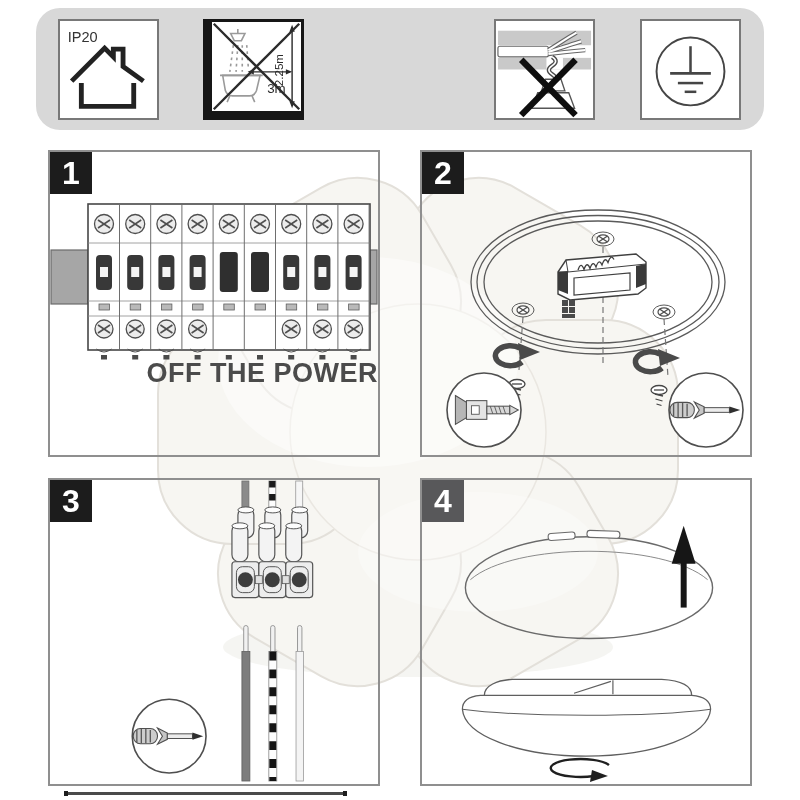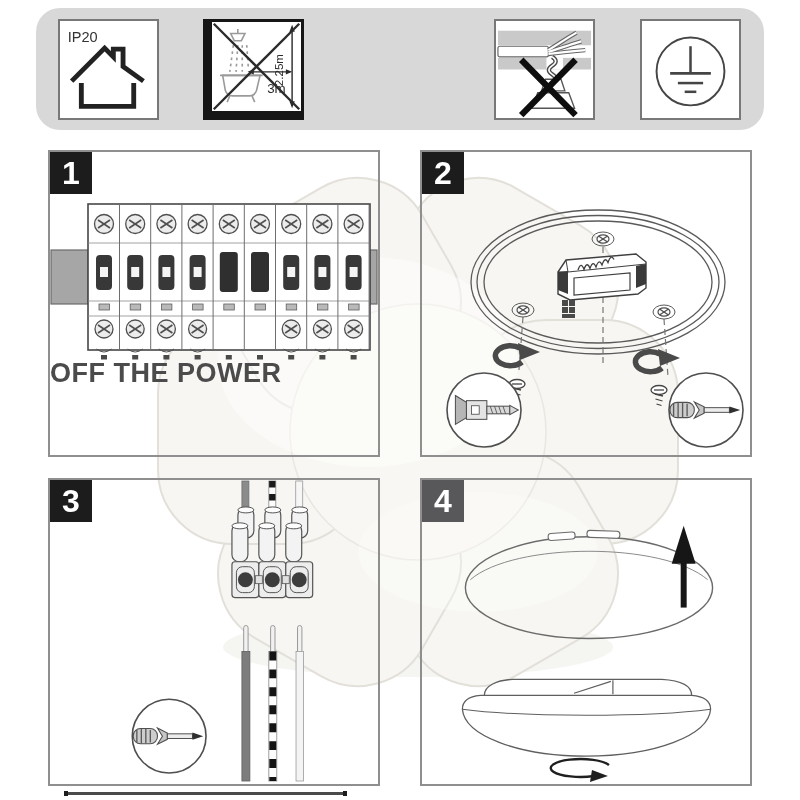--- a/index.html
+++ b/index.html
@@ -16,21 +16,21 @@
   .ib1{left:22px;} .ib2{left:167px;} .ib3{left:313px;} .ib4{left:458px;} .ib5{left:604px;}
   
   .panel{position:absolute;width:332px;border:2px solid #8f8f8f;box-sizing:border-box;background:transparent;}
   .p1{left:48px;top:150px;height:307px;}
   .p2{left:420px;top:150px;height:307px;}
   .p3{left:48px;top:478px;height:308px;}
   .p4{left:420px;top:478px;height:308px;}
   .panel svg.art{position:absolute;left:0;top:0;width:100%;height:100%;}
   .badge{position:absolute;left:0;top:0;width:42px;height:42px;color:#fff;font-weight:bold;
          font-size:32px;line-height:42px;text-align:center;z-index:3;}
-  .caption{position:absolute;left:0;right:0;top:206px;text-align:left;font-weight:bold;
+  .caption{position:absolute;left:0;right:0;top:206px;text-align:right;font-weight:bold;
            font-size:27px;color:#4b4b4b;letter-spacing:.5px;z-index:2;}
   svg text{font-family:"Liberation Sans","DejaVu Sans",sans-serif;}
   
   .bline{position:absolute;left:65px;top:792px;width:281px;height:3px;background:#4a4a4a;}
   .bline::before,.bline::after{content:"";position:absolute;top:-1px;width:4px;height:5px;background:#1d1d1d;}
   .bline::before{left:-1px;} .bline::after{right:-1px;}
 </style>
 </head>
 <body>
 

